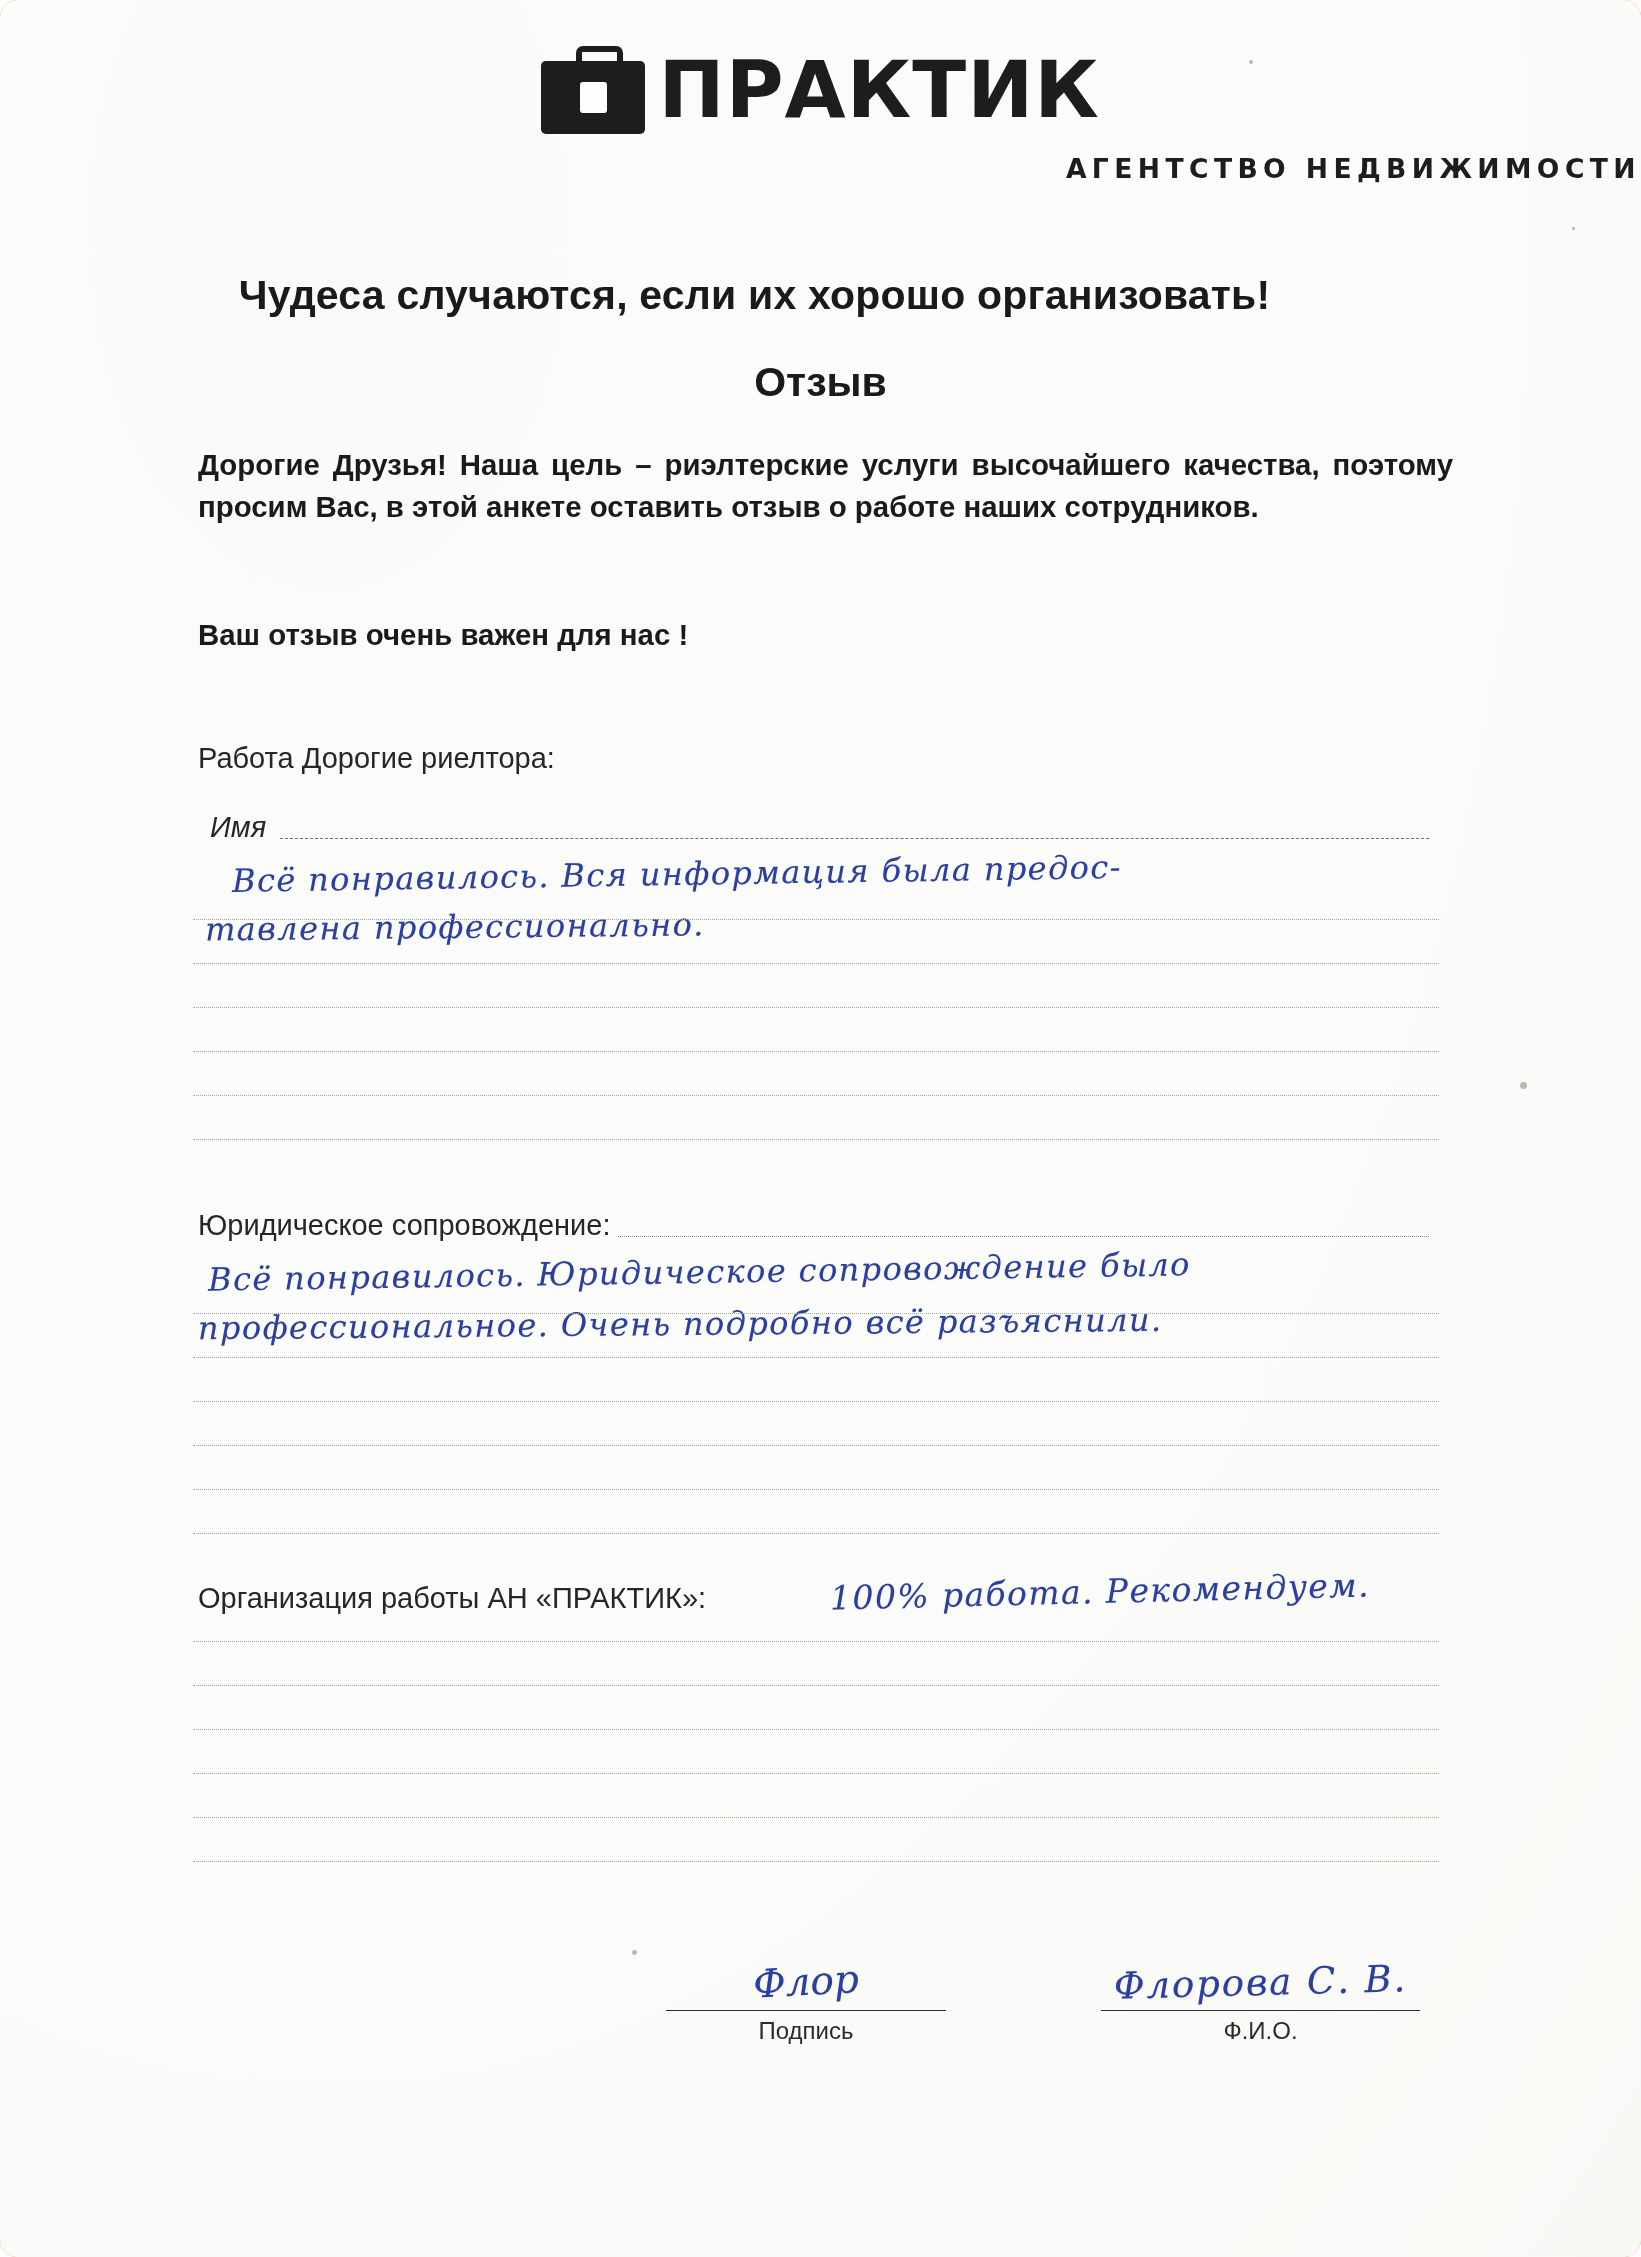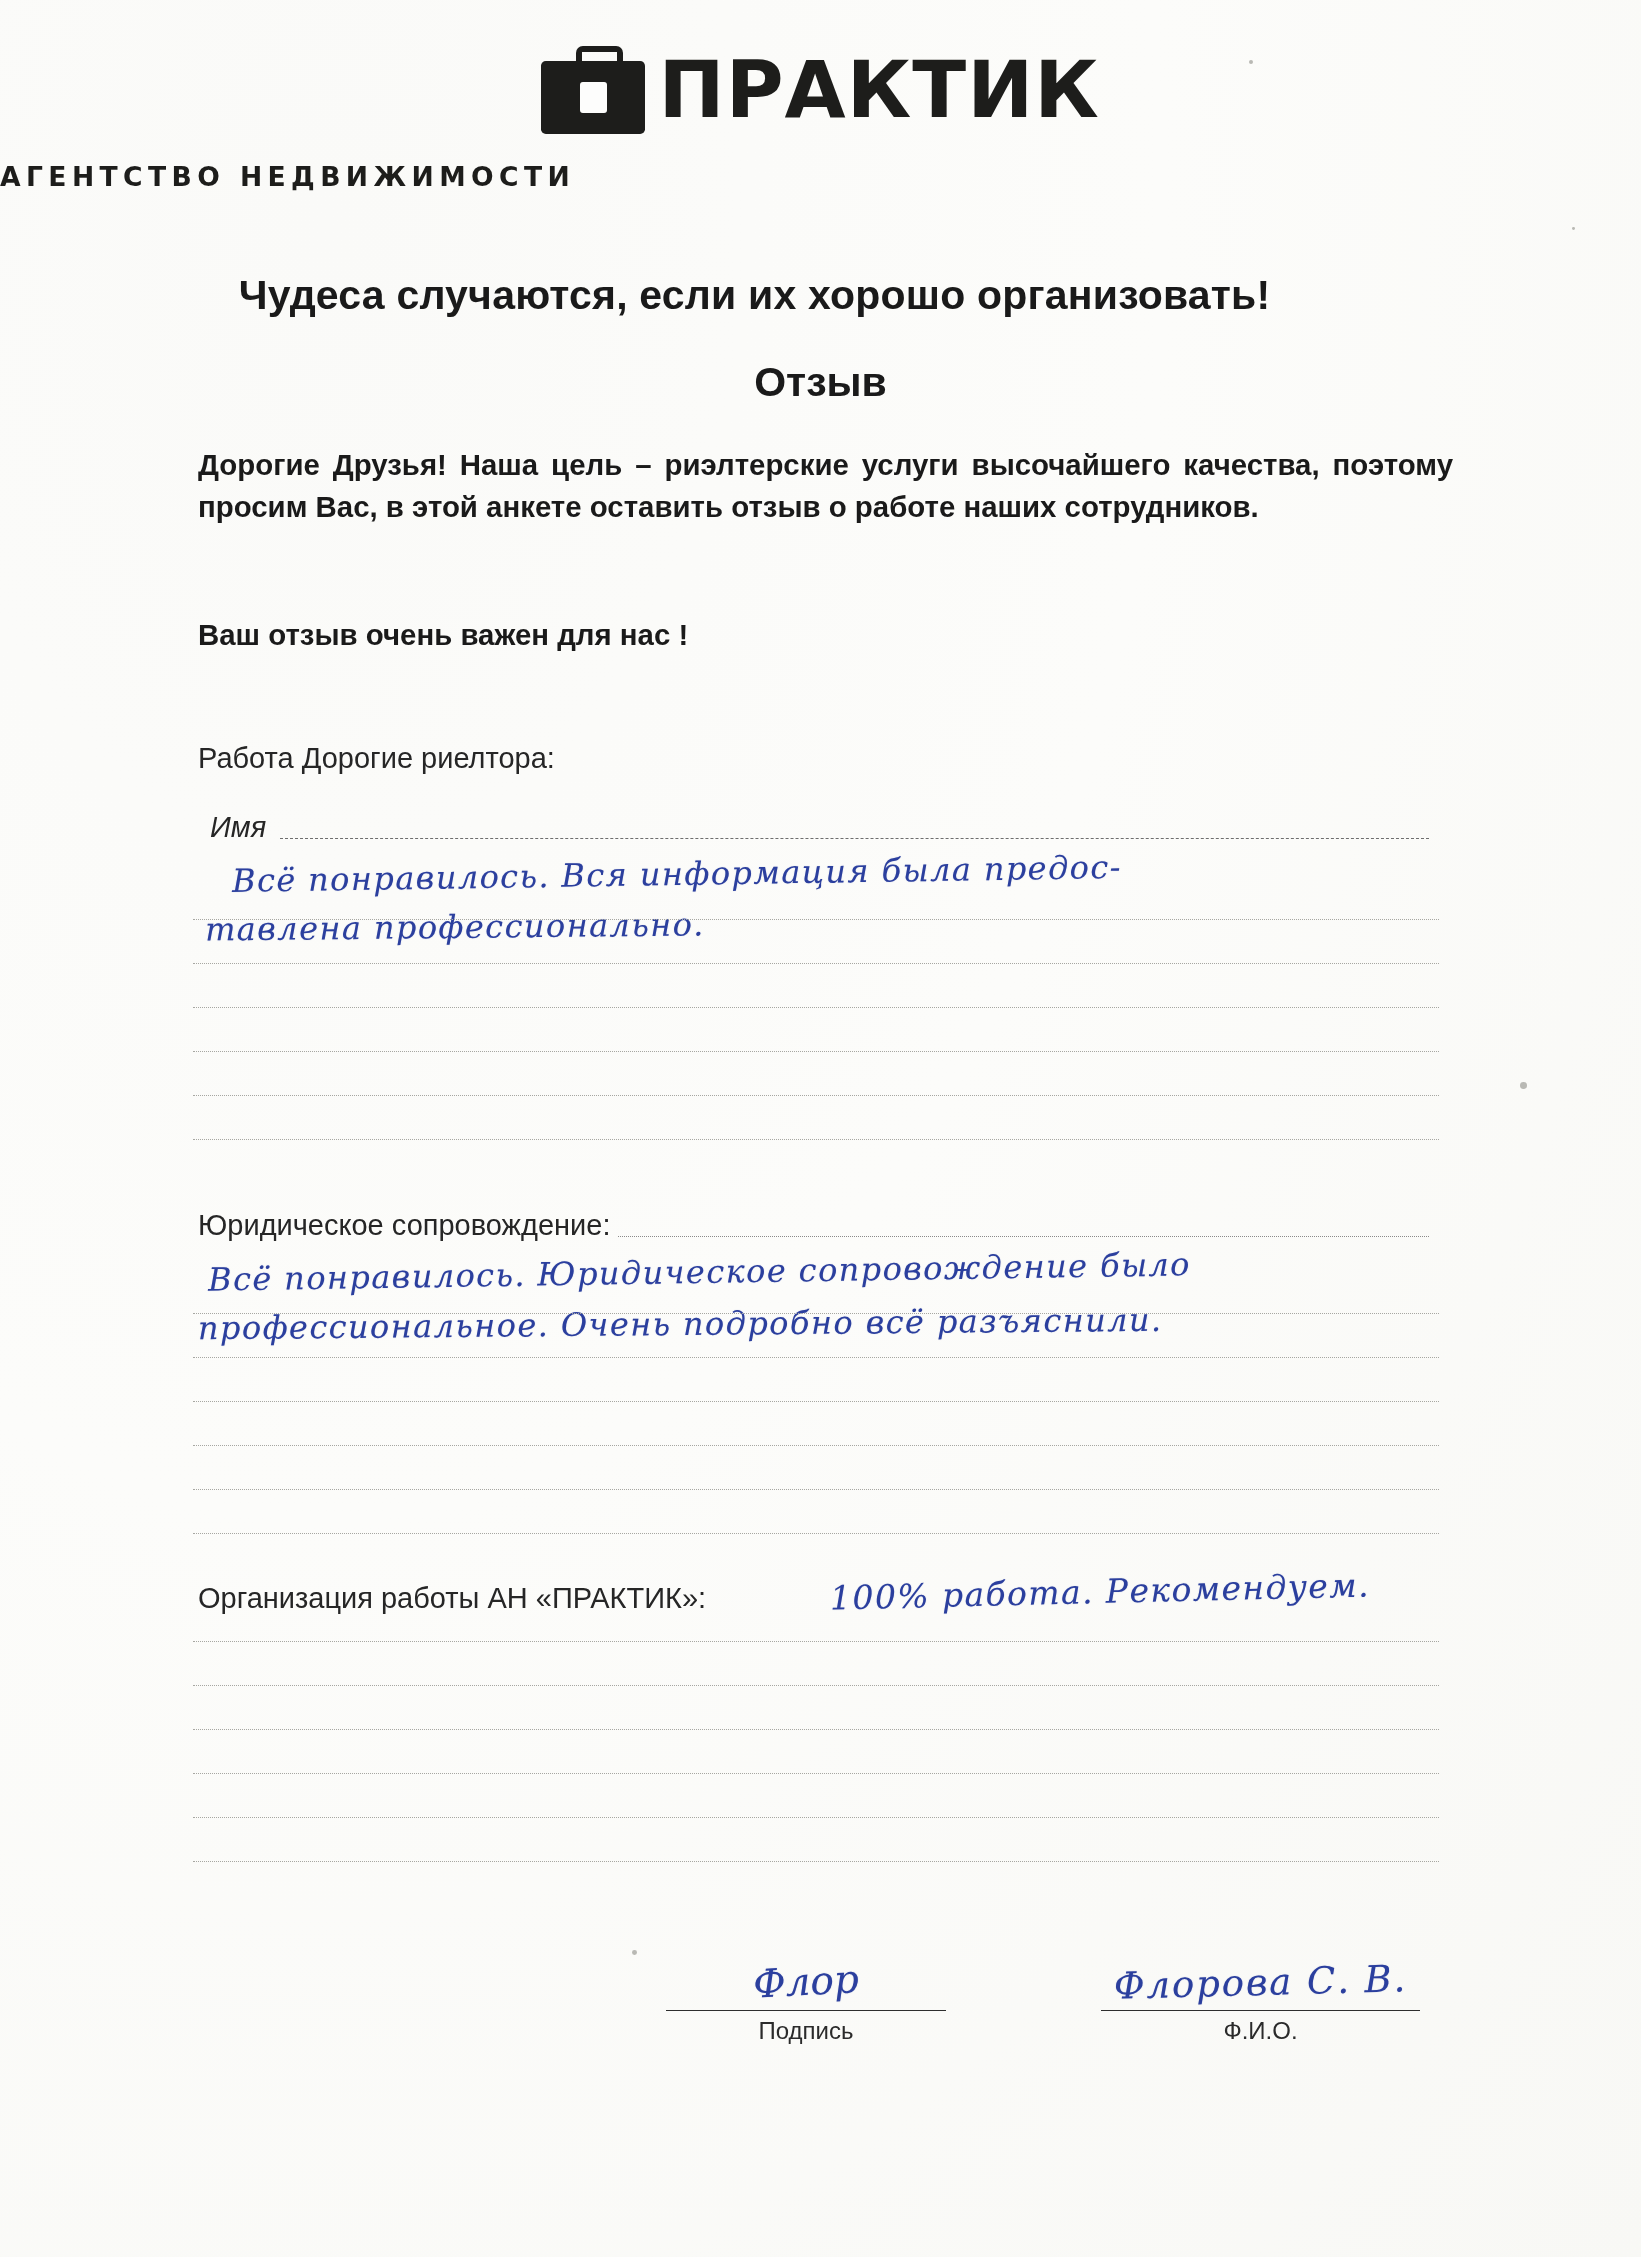--- a/index.html
+++ b/index.html
@@ -10,20 +10,21 @@
   body {
     font-family: "Liberation Sans", sans-serif;
     color: #161616;
   }
   .page {
     position: relative;
     width: 1641px;
     height: 2257px;
     background: #f97316;
     overflow: hidden;
+    border-radius: 17px;
   }
   
   .paper-tint {
     position: absolute;
     inset: 0;
     background:
       radial-gradient(ellipse at 20% 10%, rgba(250,250,248,1) 0%, rgba(252,252,250,1) 45%, rgba(248,248,245,1) 100%);
     pointer-events: none;
   }
   .speck {
@@ -81,27 +82,27 @@
   }
   .logo-word {
     font-family: "DejaVu Sans", sans-serif;
     font-weight: bold;
     font-size: 79px;
     letter-spacing: 1px;
     color: #1d1d1b;
     line-height: 0.95;
   }
   .logo-sub {
-    margin-top: 22px;
+    margin-top: 14px;
     font-family: "DejaVu Sans", sans-serif;
     font-weight: bold;
     font-size: 26.6px;
     letter-spacing: 5.4px;
     color: #1d1d1b;
-    text-align: left;
+    text-align: right;
   }
 
   
   .slogan {
     position: absolute;
     top: 272px;
     left: 0;
     width: 1509px;
     text-align: center;
     font-size: 41px;

